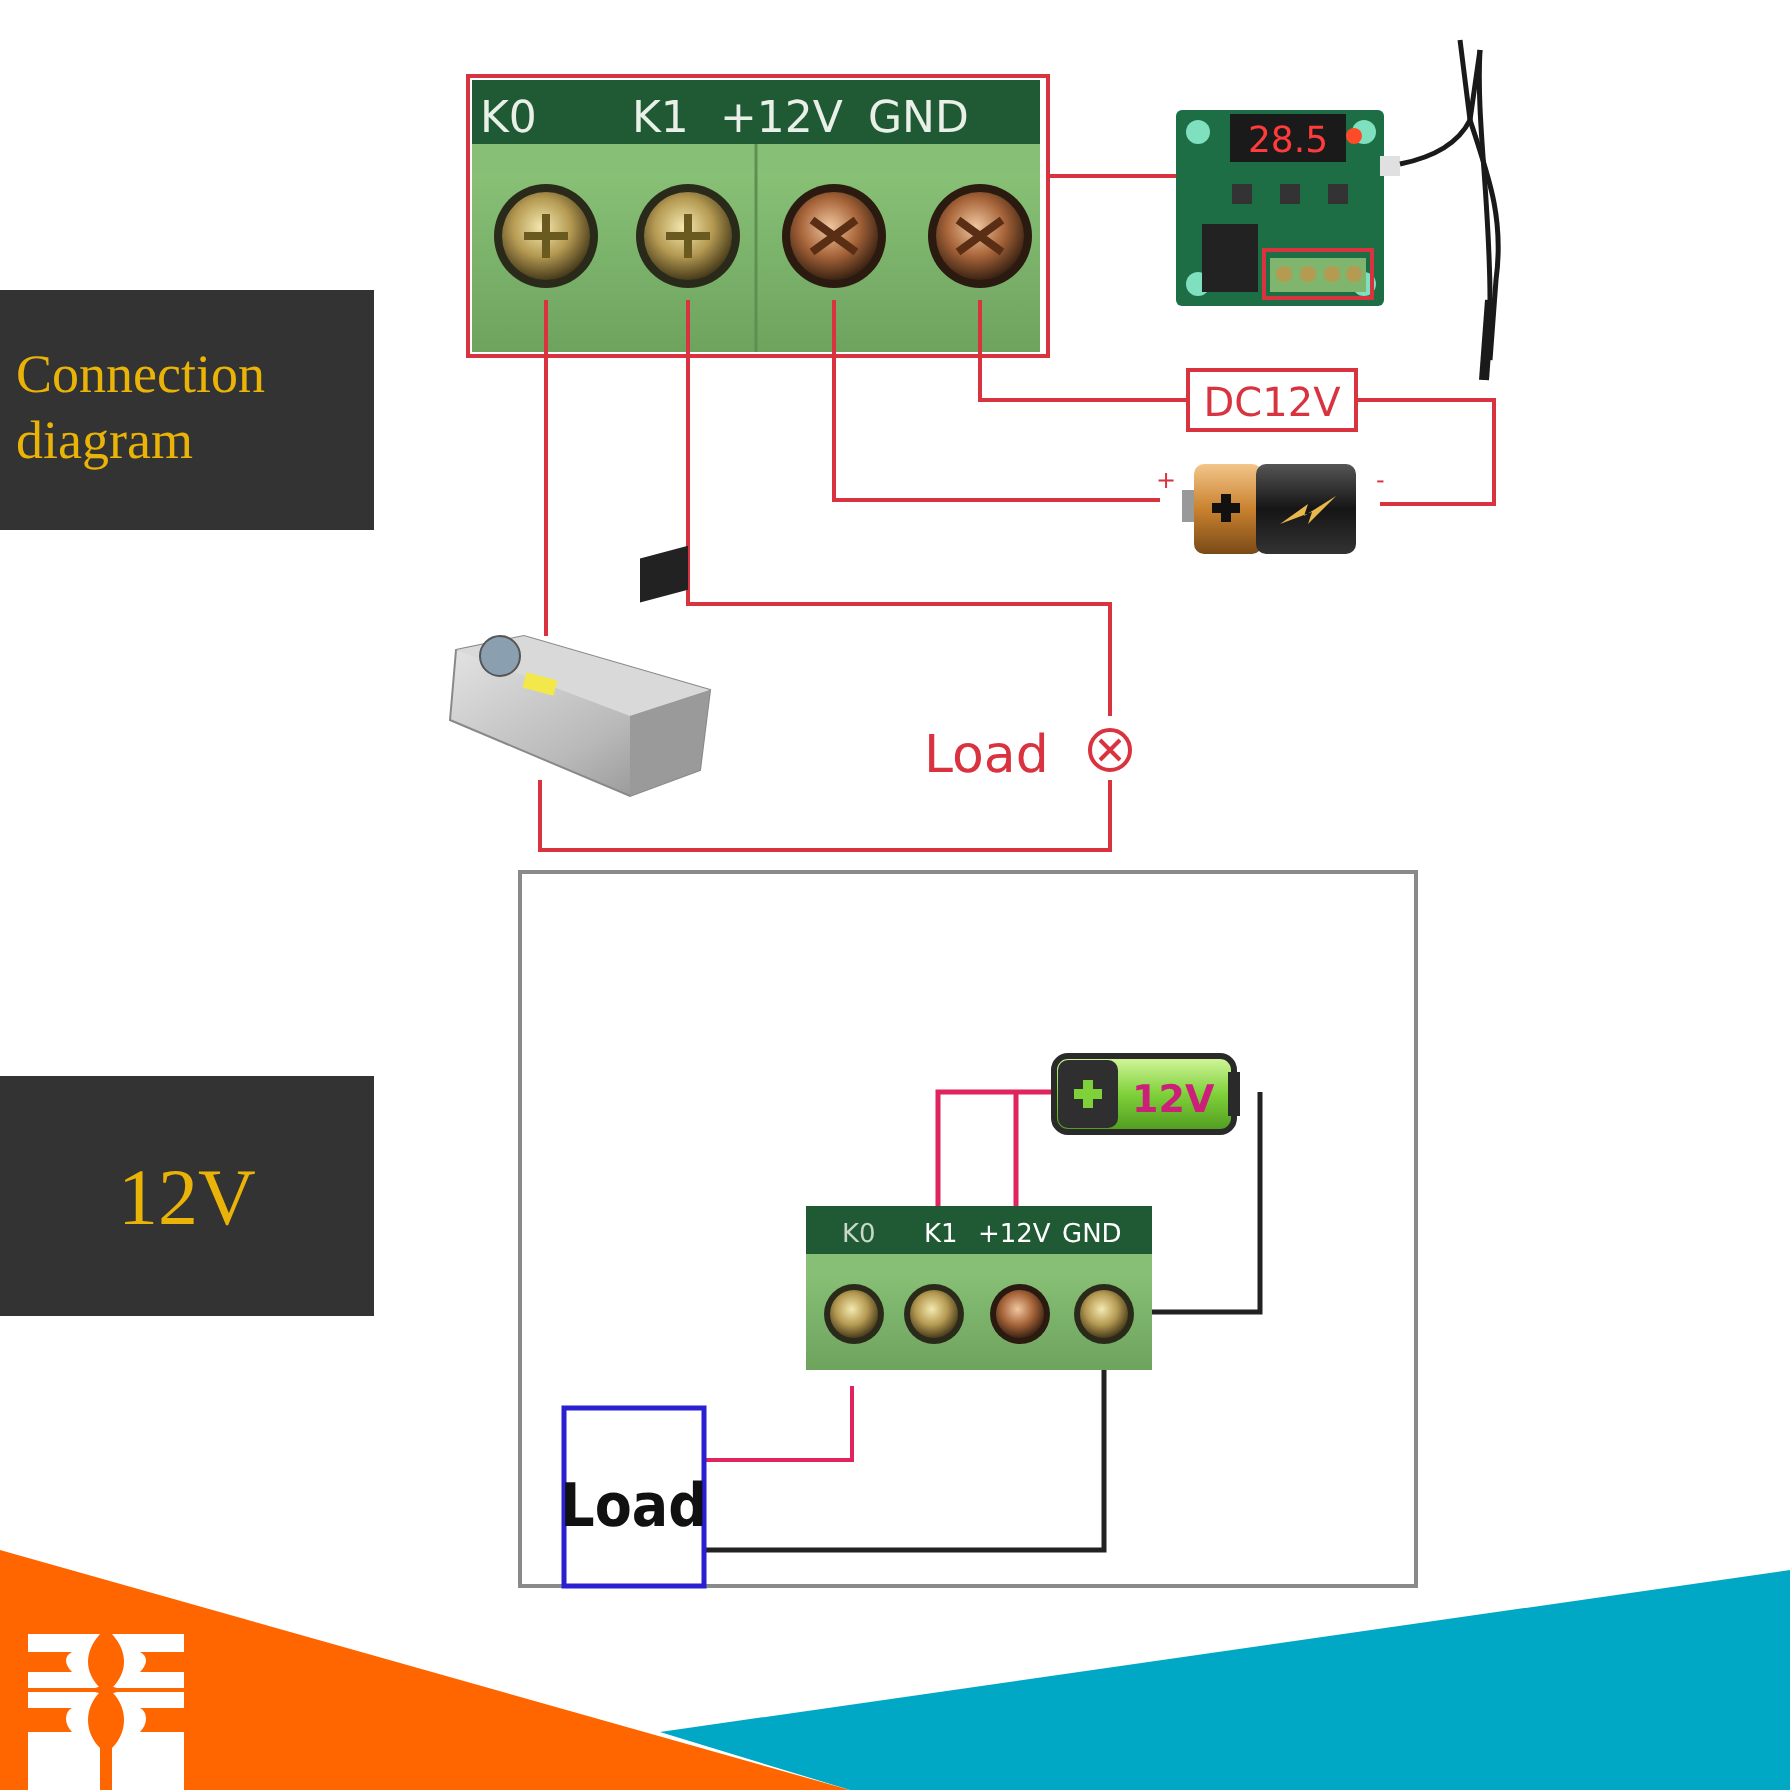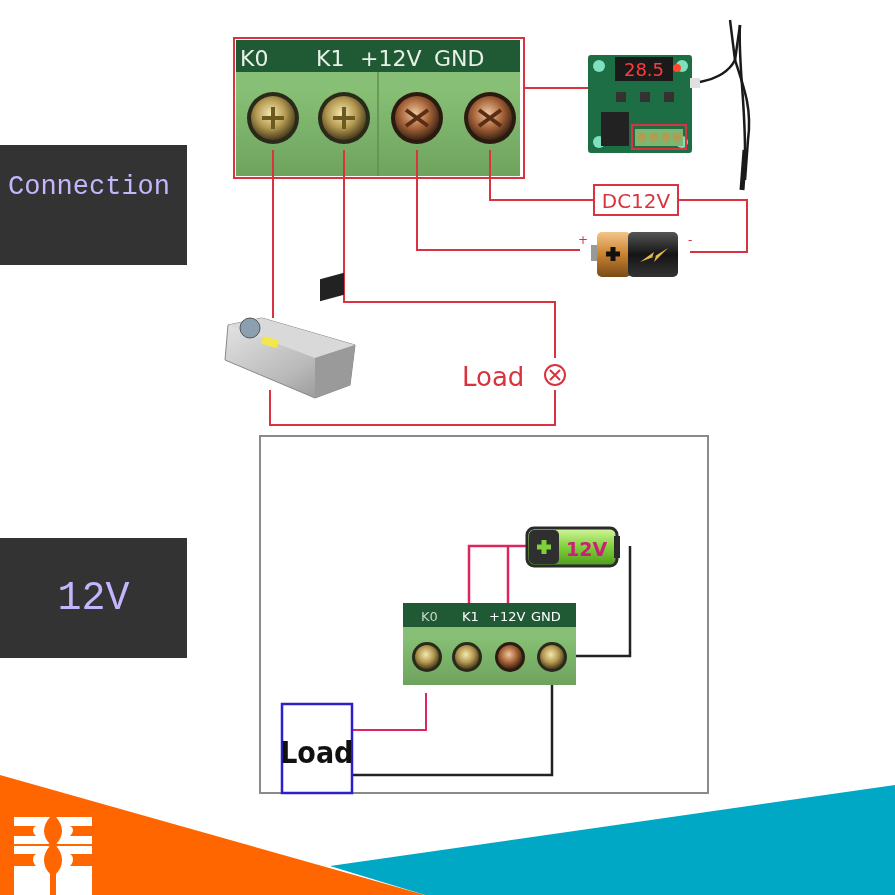--- a/index.html
+++ b/index.html
@@ -1,27 +1,28 @@
 <!DOCTYPE html>
 <html><head>
 <meta charset="utf-8">
 <style>
   html, body { margin:0; padding:0; background:#ffffff; }
   body { width:895px; height:895px; position:relative; overflow:hidden; font-family:"DejaVu Sans", sans-serif; }
   .abs { position:absolute; }
-  .dark-label { position:absolute; background:#333333; color:#c4b5fd; font-family:Liberation Mono, monospace; }
+  .dark-label { position:absolute; background:#333333; color:#eab308; font-family:Liberation Serif, serif; }
   #label-conn { left:0; top:145px; width:187px; height:120px; font-size:27px; line-height:33px; padding:26px 0 0 8px; box-sizing:border-box; }
   #label-12v { left:0; top:538px; width:187px; height:120px; font-size:40px; display:flex; align-items:center; justify-content:center; }
   svg text { font-family:"DejaVu Sans", sans-serif; }
 </style>
 </head>
 <body>
 
 <div id="label-conn" class="dark-label">
   <div>Connection</div>
+  <div>diagram</div>
 </div>
 <div id="label-12v" class="dark-label">
   <span>12V</span>
 </div>
 
 <svg class="abs" style="left:0;top:0" width="895" height="895" viewBox="0 0 895 895">
   <defs>
     <radialGradient id="screwG" cx="45%" cy="40%" r="60%">
       <stop offset="0%" stop-color="#f4e9b0"></stop>
       <stop offset="55%" stop-color="#b59a52"></stop>

